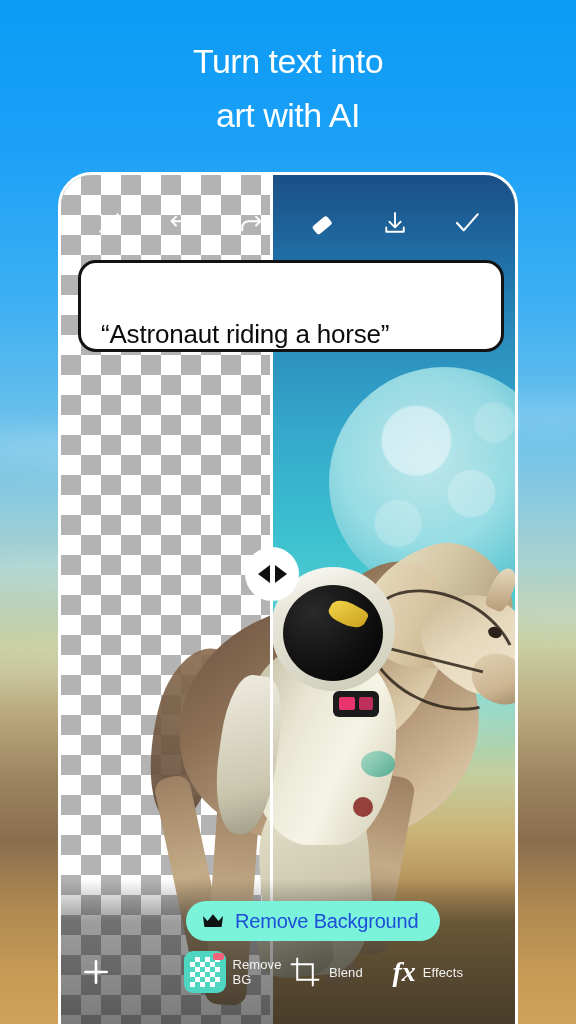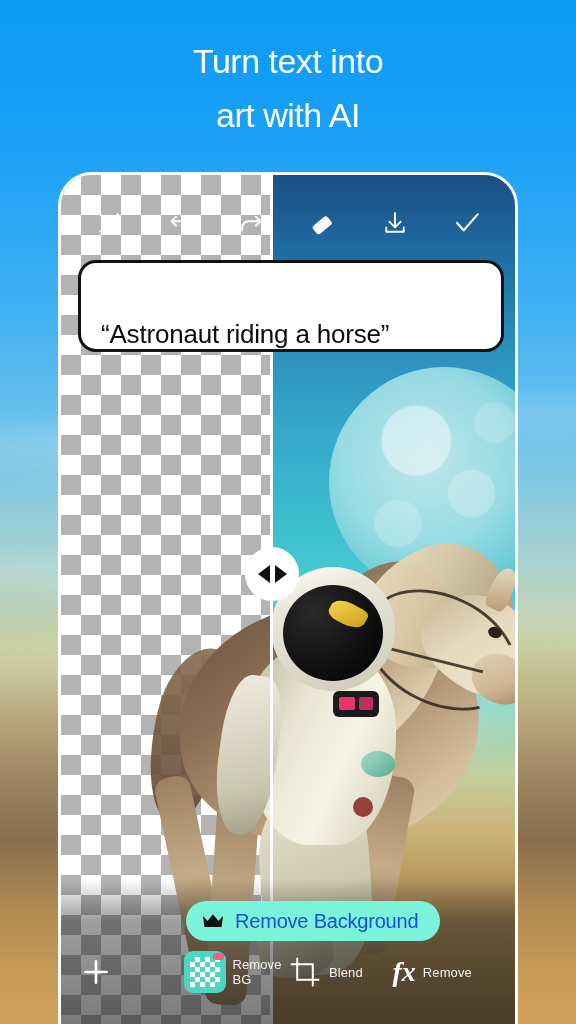--- a/index.html
+++ b/index.html
@@ -628,20 +628,20 @@
             </svg>
           </div>
           <div class="tool-label">Blend</div>
         </div>
 
 
         <div class="tool">
           <div class="tool-glyph">
             <span class="fx">fx</span>
           </div>
-          <div class="tool-label">Remove</div>
+          <div class="tool-label">Effects</div>
         </div>
 
       </div>
 
     </div>
   </div>
 </div>
 
 </body></html>

